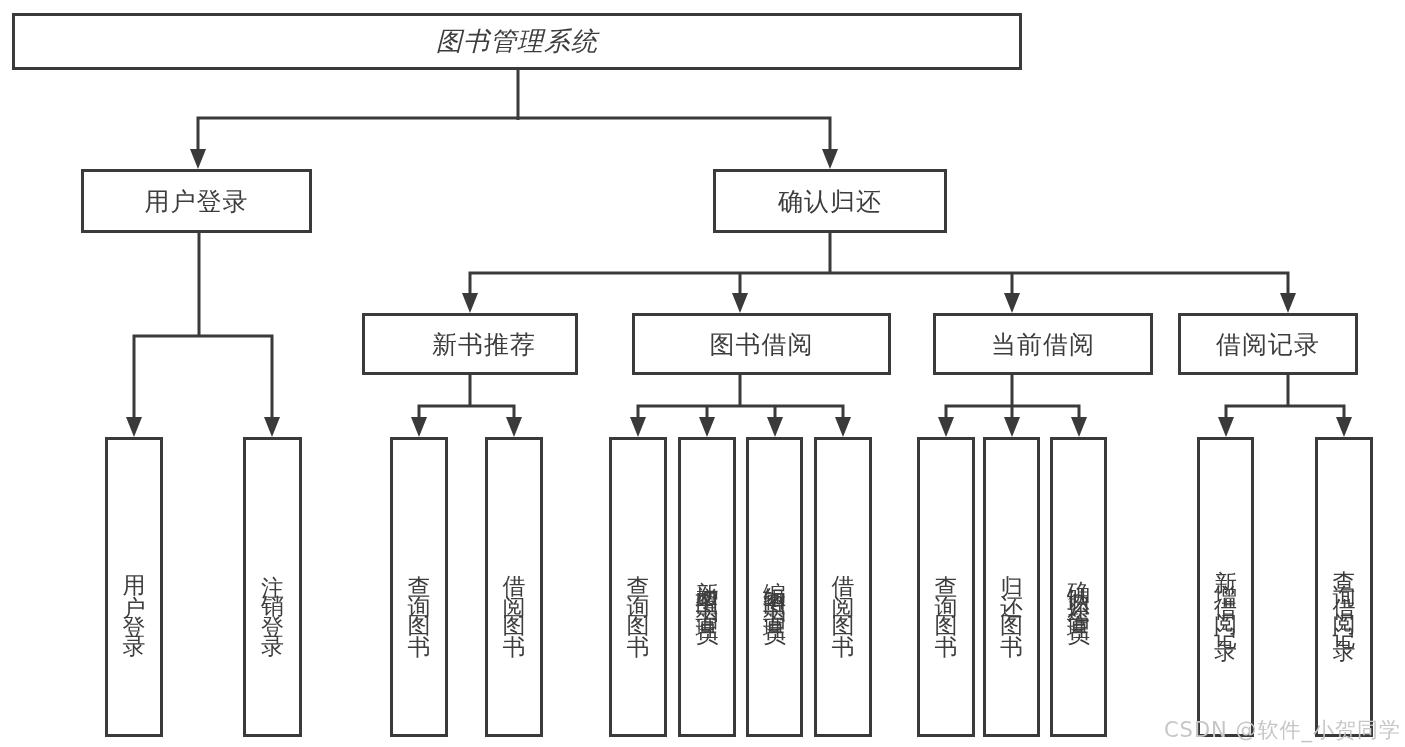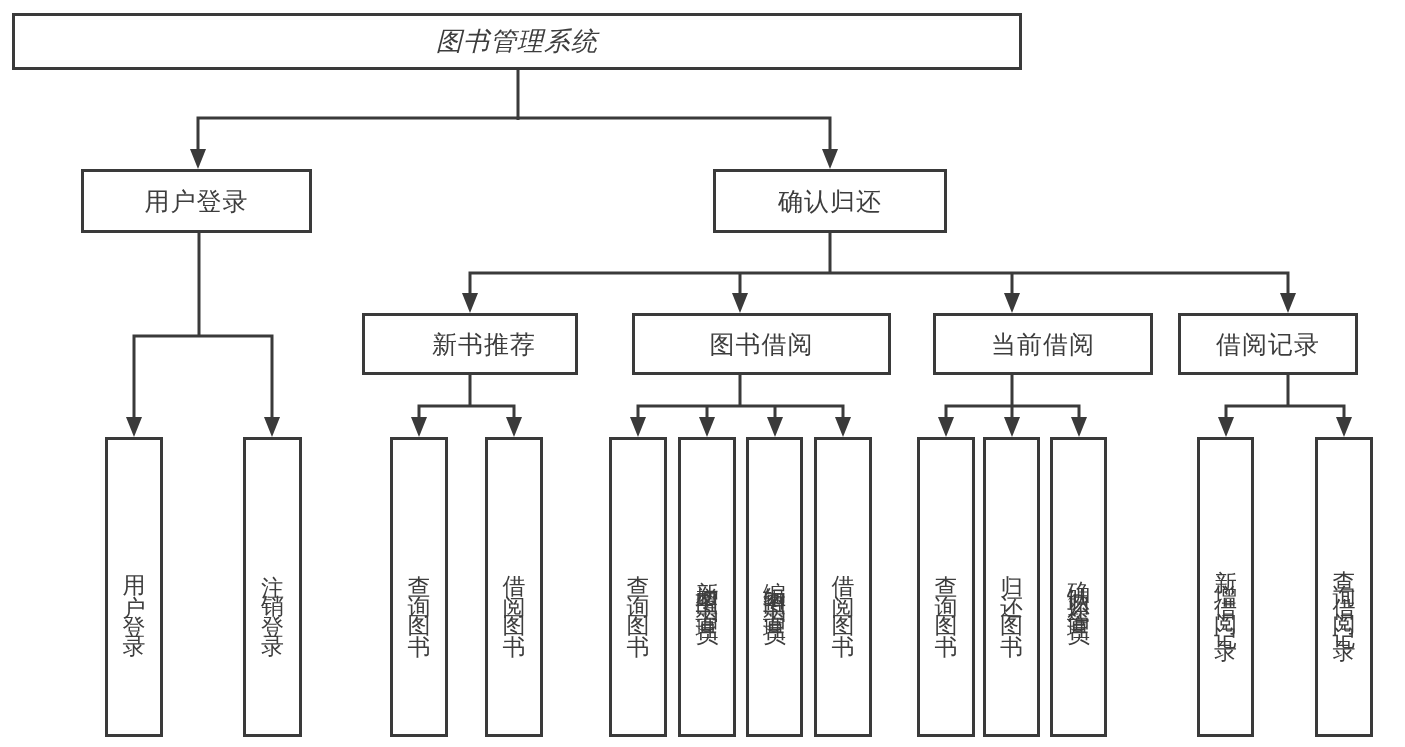--- a/index.html
+++ b/index.html
@@ -160,14 +160,15 @@
     <span class="vtext">确认归还（管理员）</span>
   </div>
 
   <div class="box vbox sp-mid" style="left:1197px; top:437px; width:57px; height:300px;">
     <span class="vtext">新增借阅记录</span>
   </div>
   <div class="box vbox sp-mid" style="left:1315px; top:437px; width:58px; height:300px;">
     <span class="vtext">查询借阅记录</span>
   </div>
 
+  <div class="watermark">CSDN @软件_小贺同学</div>
 
 </div>
 
 </body></html>

